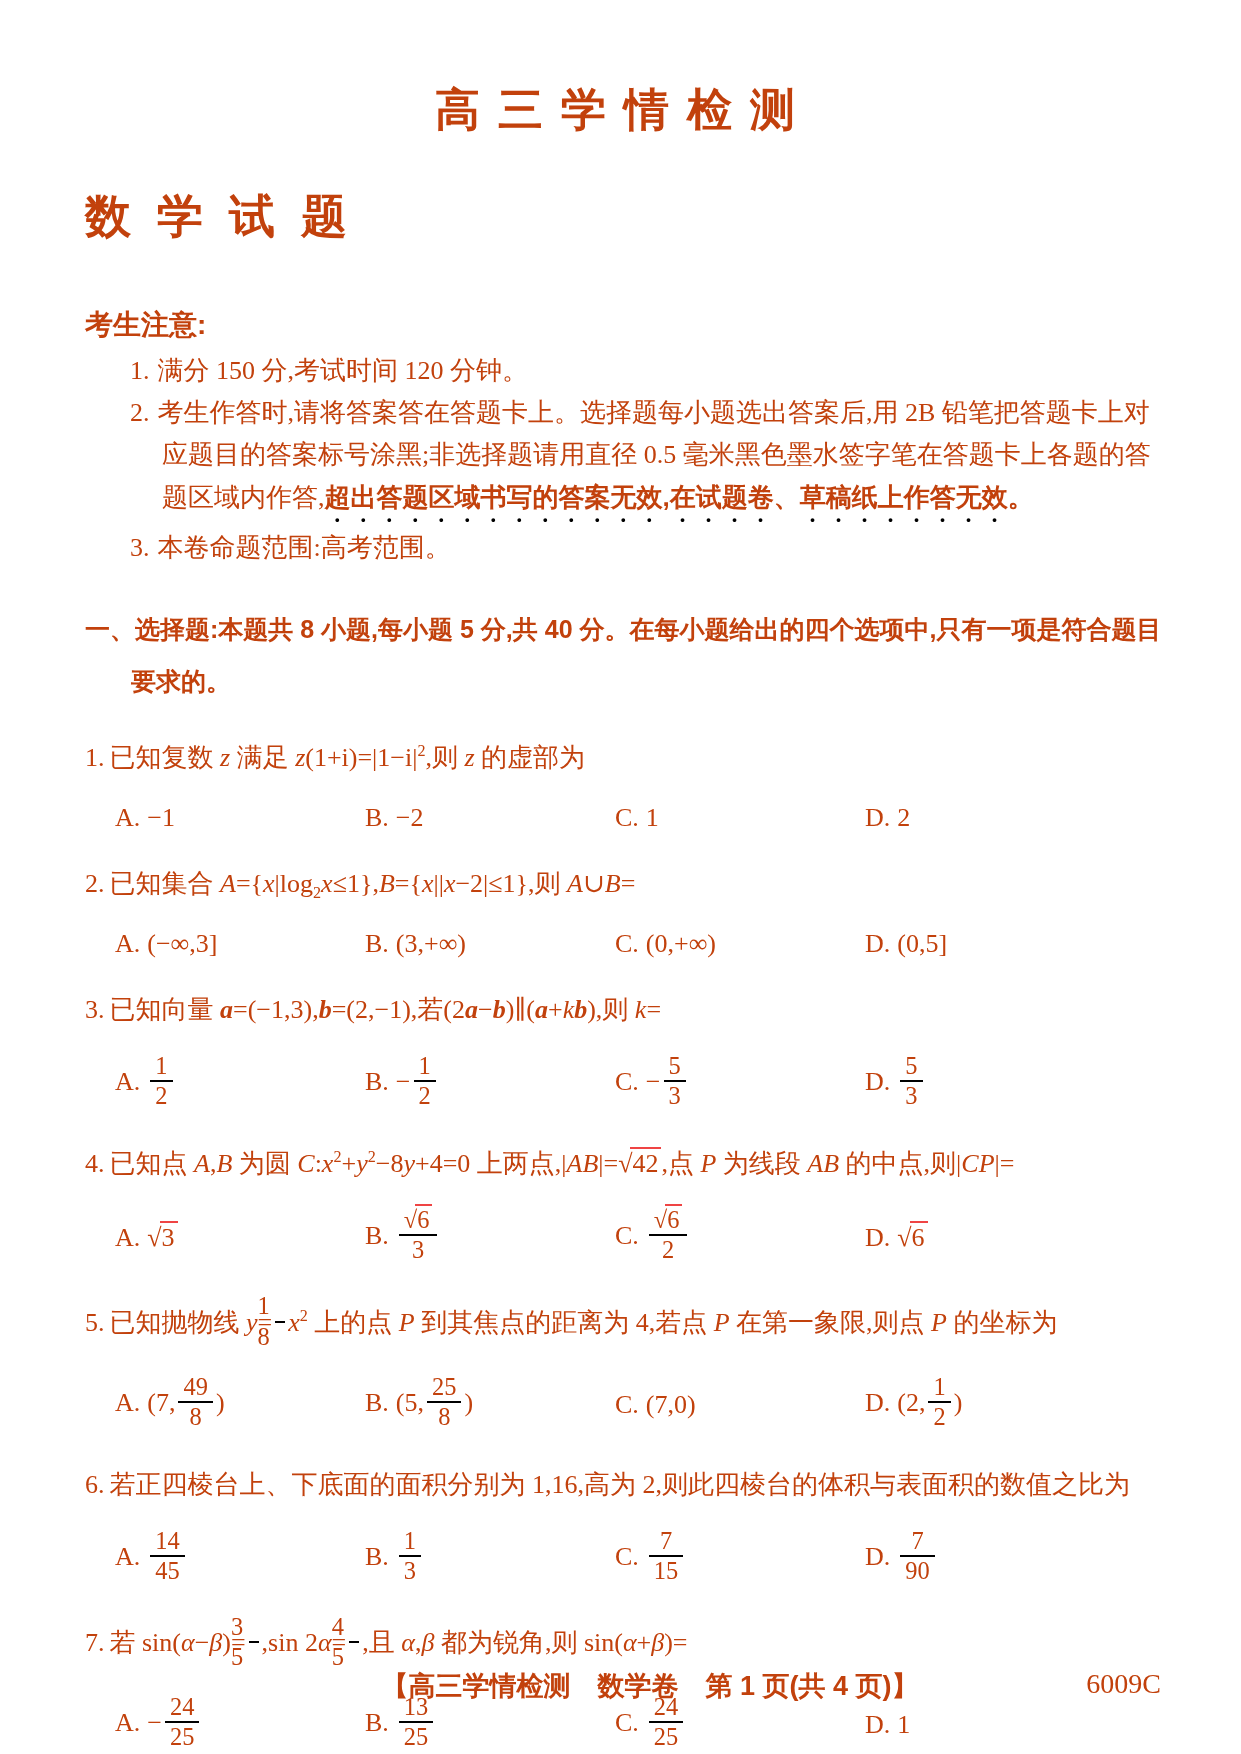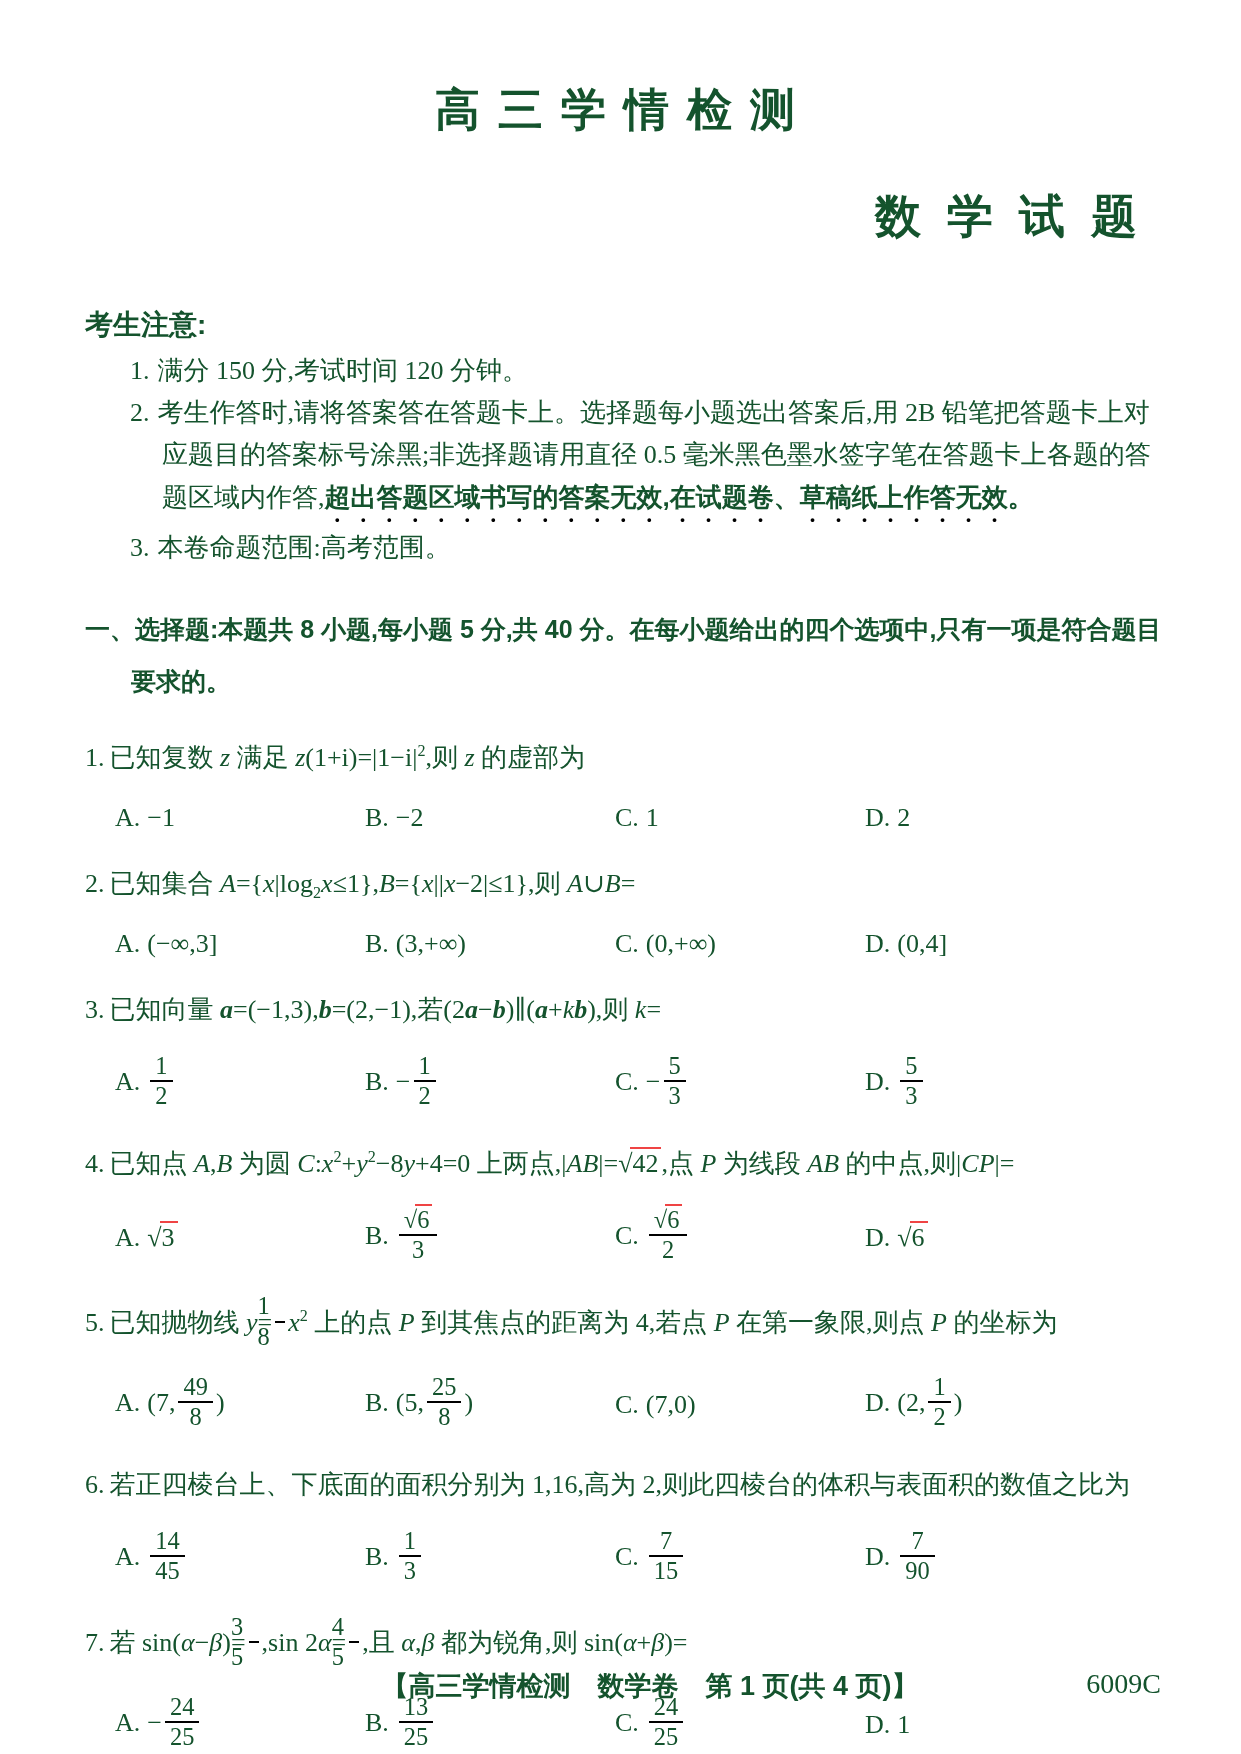--- a/index.html
+++ b/index.html
@@ -2,39 +2,39 @@
 <html><head>
 <meta charset="utf-8">
 <style>
   html, body { margin: 0; padding: 0; background: #e8e8e8; }
   .page {
     position: relative;
     width: 1241px;
     height: 1754px;
     margin: 0 auto;
     background: #ffffff;
-    color: #14532d;
+    color: #c2410c;
     font-family: "Liberation Serif", "DejaVu Serif", serif;
     font-size: 26px;
     overflow: hidden;
   }
   .content { padding: 0 78px 0 85px; }
   .hei { font-family: "Liberation Sans", "DejaVu Sans", sans-serif; font-weight: bold; }
 
   .title {
     margin: 86px 0 0 0;
     text-align: center;
     font-size: 45px;
     font-weight: bold;
     letter-spacing: 18px;
     line-height: 1.1;
   }
   .subtitle {
     margin: 56px 0 0 0;
-    text-align: right;
+    text-align: left;
     font-size: 46px;
     font-weight: bold;
     letter-spacing: 26px;
     line-height: 1.1;
   }
 
   .notice { margin-top: 66px; }
   .notice-heading { font-size: 28px; line-height: 34px; }
   .notice-list { list-style: none; margin: 8px 0 0 0; padding: 0; line-height: 42px; }
   .notice-item { margin-left: 45px; padding-left: 32px; text-indent: -32px; }
@@ -176,21 +176,21 @@
 
   <span class="option">
     <span class="opt-label">B.</span><span class="opt-content">(3,+∞)</span>
   </span>
 
   <span class="option">
     <span class="opt-label">C.</span><span class="opt-content">(0,+∞)</span>
   </span>
 
   <span class="option">
-    <span class="opt-label">D.</span><span class="opt-content">(0,4]</span>
+    <span class="opt-label">D.</span><span class="opt-content">(0,5]</span>
   </span>
 </div>
   </div>
 
   <div class="question">
     <div class="stem">
       <span class="q-num">3.</span><span class="q-text">已知向量 <span class="mbi">a</span>=(−1,3),<span class="mbi">b</span>=(2,−1),若(2<span class="mbi">a</span>−<span class="mbi">b</span>)∥(<span class="mbi">a</span>+<span class="mi">k</span><span class="mbi">b</span>),则 <span class="mi">k</span>=</span>
     </div>
     <div class="options">
   <span class="option">

